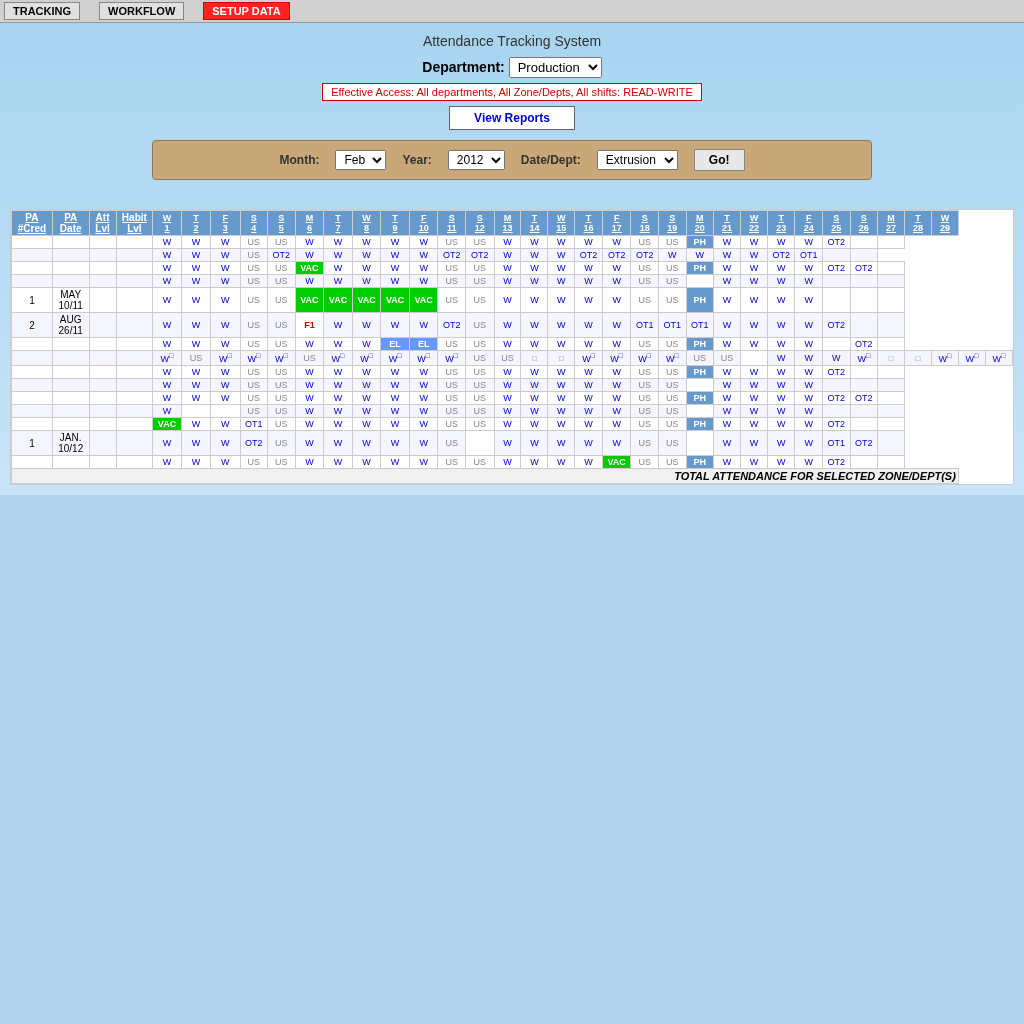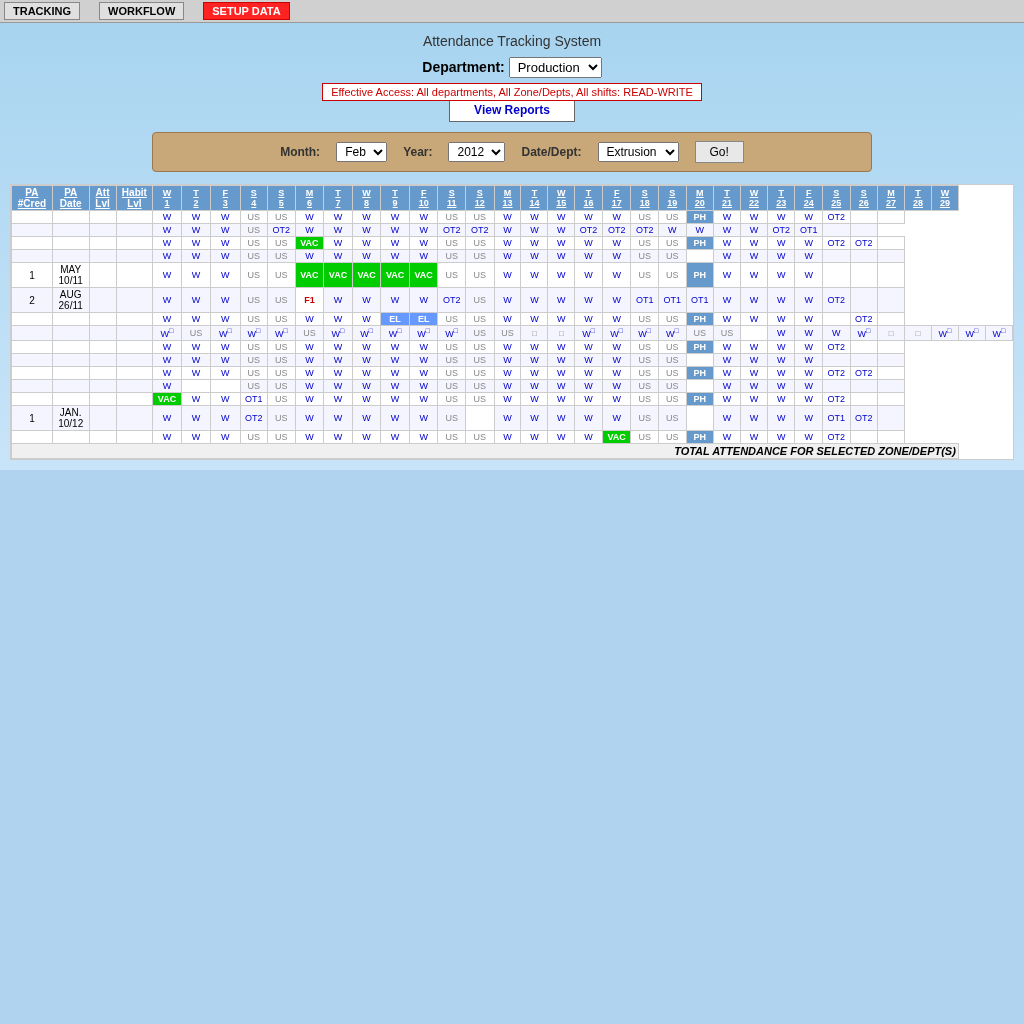--- a/index.html
+++ b/index.html
@@ -47,20 +47,21 @@
       margin-bottom: 8px;
       font-size: 14px;
       font-weight: bold;
     }
     .dept-row select {
       font-size: 13px;
       padding: 1px 4px;
     }
     .access-notice {
       text-align: center;
+      margin-bottom: 8px;
     }
     .access-notice span {
       border: 1px solid #cc0000;
       background: white;
       color: #cc0000;
       padding: 2px 8px;
       font-size: 11px;
     }
     .view-reports-btn {
       display: block;
@@ -76,41 +77,41 @@
     
     .filter-bar {
       background: #c8a878;
       border: 1px solid #9a7850;
       border-radius: 4px;
       padding: 8px 16px;
       display: flex;
       align-items: center;
       justify-content: center;
       gap: 16px;
-      margin-bottom: 12px;
+      margin-bottom: 29px;
       max-width: 720px;
       margin-left: auto;
       margin-right: auto;
     }
     .filter-bar label {
       font-size: 12px;
       font-weight: bold;
       color: #333;
     }
     .filter-bar select {
       font-size: 12px;
       padding: 1px 4px;
     }
     .go-btn {
       padding: 3px 14px;
       font-size: 12px;
       background: #e8e8e8;
       border: 1px solid #888;
       cursor: pointer;
-      font-weight: normal;
+      font-weight: bold;
     }
     
     .table-container {
       background: white;
       overflow-x: auto;
       border: 1px solid #ccc;
     }
     table {
       border-collapse: collapse;
       width: 100%;

